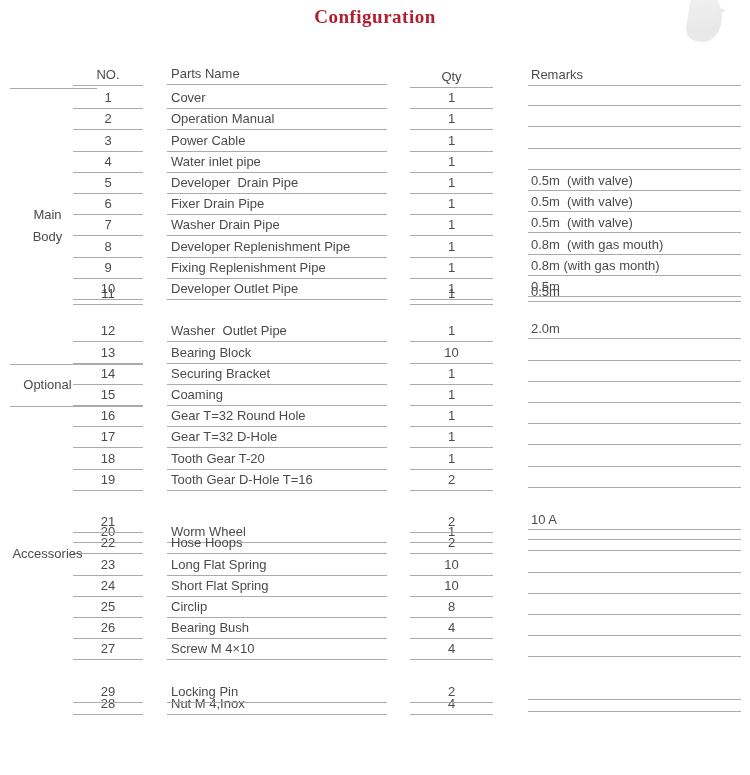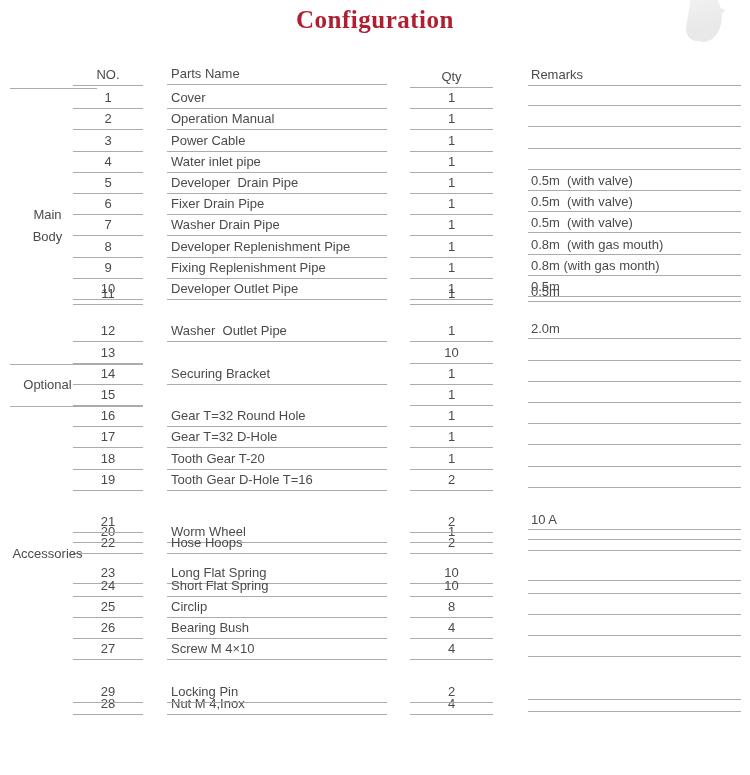--- a/index.html
+++ b/index.html
@@ -18,21 +18,21 @@
     font-family:"Liberation Sans","DejaVu Sans",sans-serif;
     color:var(--text_gray);
     font-size:13px;
   }
   .title{
     position:absolute;
     top:6px;left:0;width:750px;
     text-align:center;
     font-family:"Liberation Serif","DejaVu Serif",serif;
     font-weight:bold;
-    font-size:25px;
+    font-size:19px;
     color:var(--title_red);
     letter-spacing:0.5px;
   }
   .watermark{
     position:absolute;
     left:688px;top:-8px;width:34px;height:50px;
     background:linear-gradient(160deg,#ececec 20%,#e3e3e3 70%);
     border-radius:25% 75% 60% 40% / 15% 70% 55% 30%;
     transform:rotate(9deg);
     opacity:.8;
@@ -165,31 +165,33 @@
     <span class="cell c-rem">0.5m</span>
   </div>
       <div class="row" style="top: 321.2px;">
     <span class="cell c-no">12</span>
     <span class="cell c-parts">Washer  Outlet Pipe</span>
     <span class="cell c-qty">1</span>
     <span class="cell c-rem">2.0m</span>
   </div>
       <div class="row" style="top: 342.4px;">
     <span class="cell c-no">13</span>
+    <span class="cell c-parts">Bearing Block</span>
     <span class="cell c-qty">10</span>
     <span class="cell c-rem"></span>
   </div>
       <div class="row" style="top: 363.6px;">
     <span class="cell c-no">14</span>
     <span class="cell c-parts">Securing Bracket</span>
     <span class="cell c-qty">1</span>
     <span class="cell c-rem"></span>
   </div>
       <div class="row" style="top: 384.8px;">
     <span class="cell c-no">15</span>
+    <span class="cell c-parts">Coaming</span>
     <span class="cell c-qty">1</span>
     <span class="cell c-rem"></span>
   </div>
       <div class="row" style="top: 406px;">
     <span class="cell c-no">16</span>
     <span class="cell c-parts">Gear T=32 Round Hole</span>
     <span class="cell c-qty">1</span>
     <span class="cell c-rem"></span>
   </div>
       <div class="row" style="top: 427.2px;">
@@ -220,21 +222,21 @@
     <span class="cell c-no">21</span>
     <span class="cell c-qty">2</span>
     <span class="cell c-rem">10 A</span>
   </div>
       <div class="row" style="top: 533.2px;">
     <span class="cell c-no">22</span>
     <span class="cell c-parts">Hose Hoops</span>
     <span class="cell c-qty">2</span>
     <span class="cell c-rem"></span>
   </div>
-      <div class="row" style="top: 554.4px; margin-top: 8px;">
+      <div class="row" style="top: 554.4px;">
     <span class="cell c-no">23</span>
     <span class="cell c-parts">Long Flat Spring</span>
     <span class="cell c-qty">10</span>
     <span class="cell c-rem"></span>
   </div>
       <div class="row" style="top: 575.6px;">
     <span class="cell c-no">24</span>
     <span class="cell c-parts">Short Flat Spring</span>
     <span class="cell c-qty">10</span>
     <span class="cell c-rem"></span>

